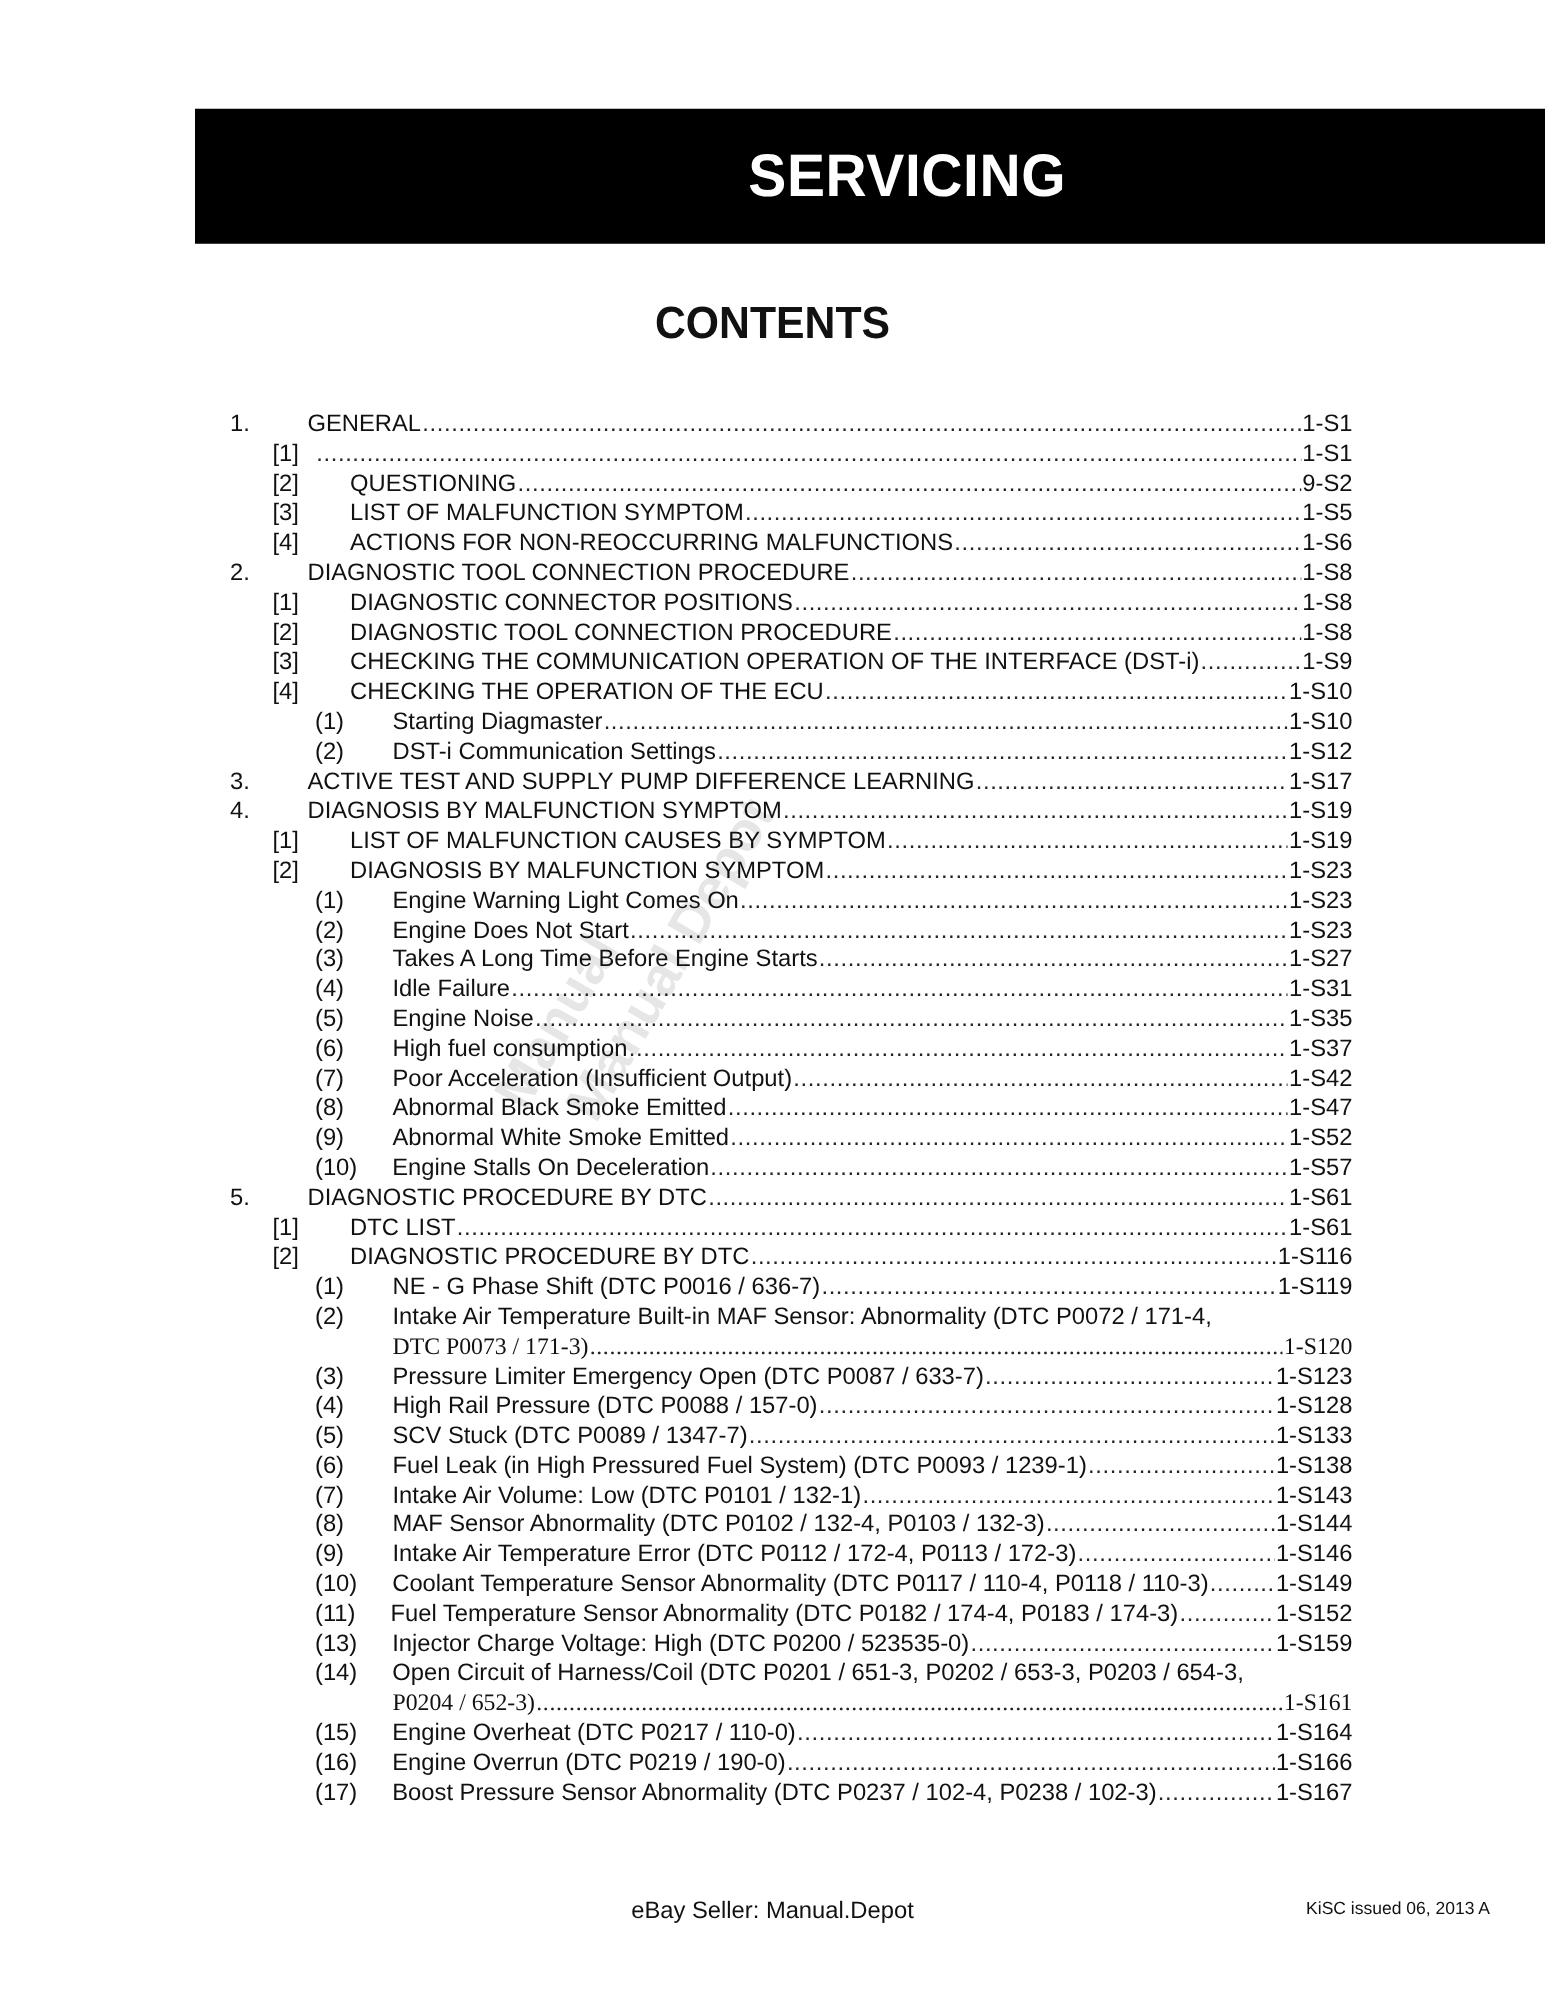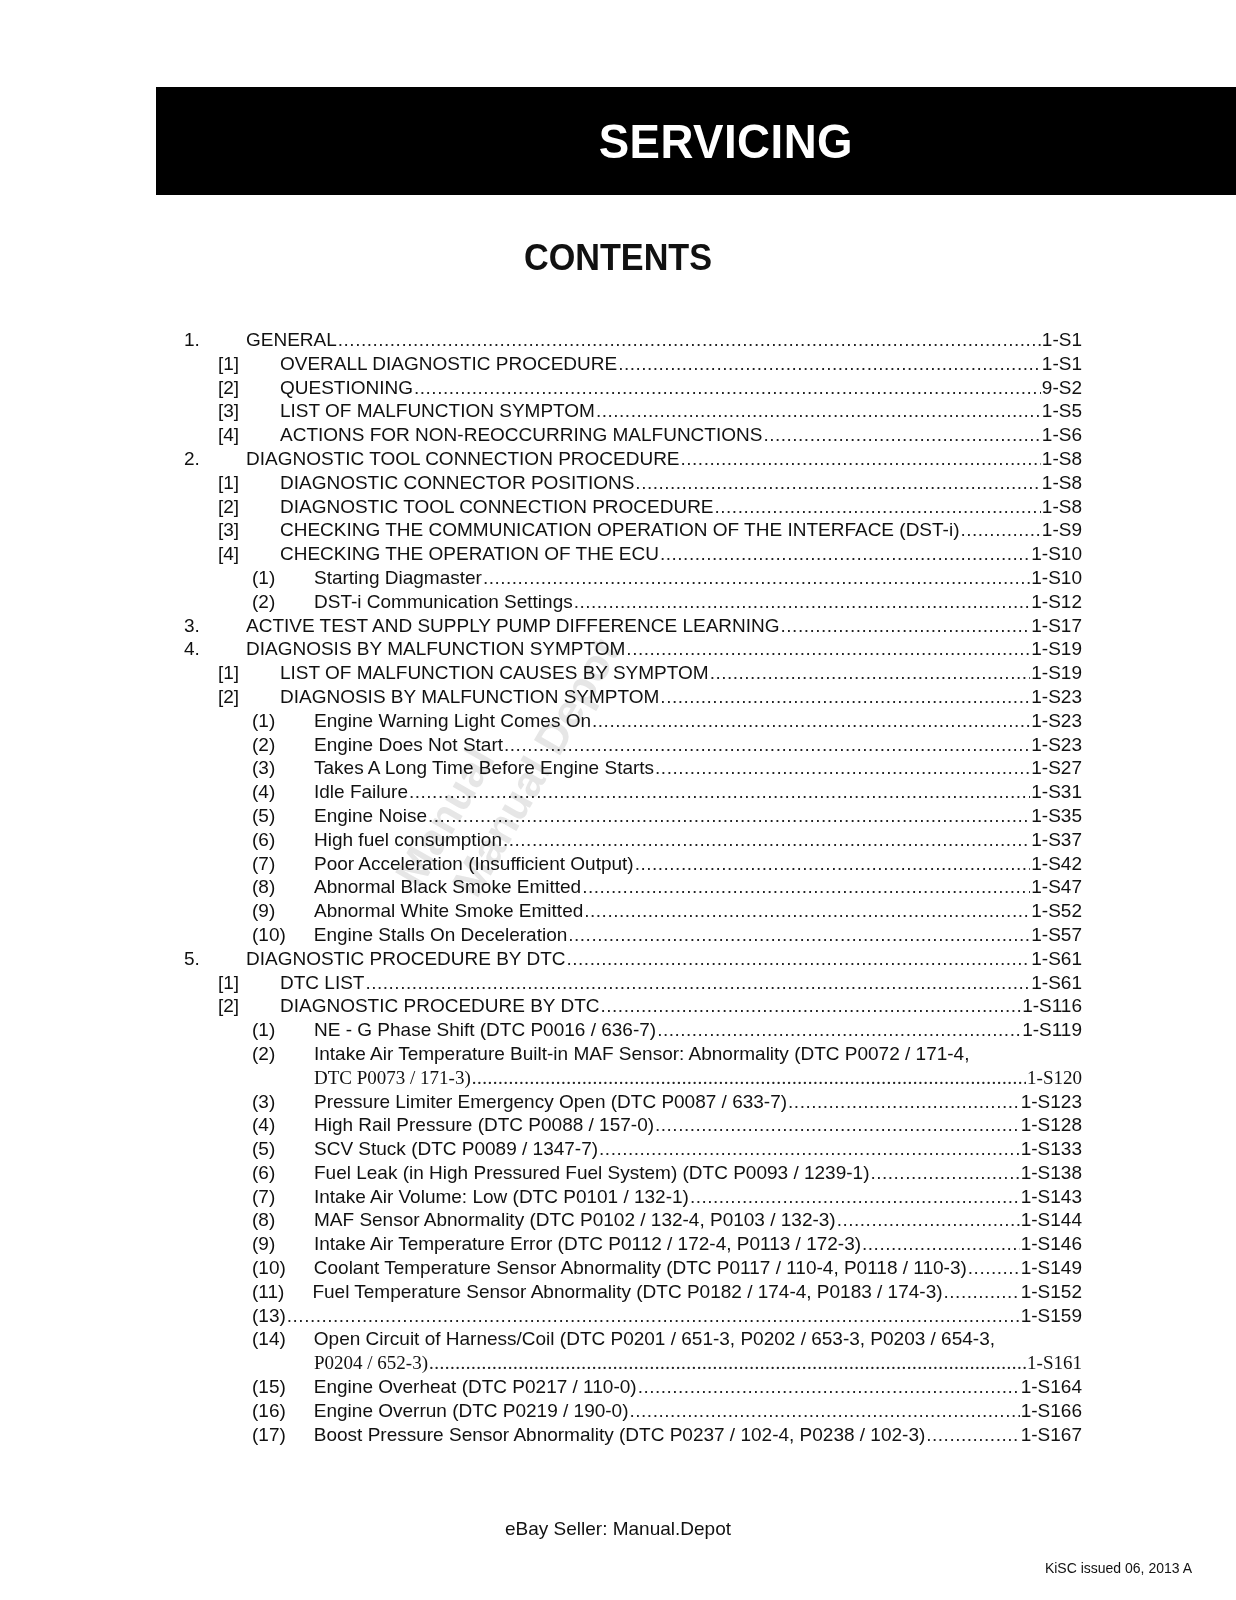--- a/index.html
+++ b/index.html
@@ -21,21 +21,21 @@
   .toc-row .page { flex: 0 0 auto; }
   .lvl1 .num { width: 34px; }
   .lvl2 { padding-left: 34px; }
   .lvl2 .num { width: 34px; }
   .lvl3 { padding-left: 68px; }
   .lvl3 .num { width: 34px; }
   .lvl3 .num.wide { width: auto; }
   .wrapline { padding-left: 102px; font-family: Liberation Serif, serif; }
   .footer-seller { position: absolute; top: 1518px; left: 0; width: 100%; text-align: center;
                    font-size: 19px; }
-  .footer-issue { position: absolute; top: 1560px; right: 44px; font-size: 14px; }
+  .footer-issue { position: absolute; top: 1518px; right: 44px; font-size: 14px; }
   .watermark { position: absolute; left: 380px; top: 560px; width: 260px; height: 360px;
                pointer-events: none; }
 </style>
 </head>
 <body>
 
 <div class="banner">
   <span class="banner-title">SERVICING</span>
 </div>
 
@@ -50,21 +50,20 @@
 
 <div class="toc" id="toc">
     <div class="toc-row lvl1">
       <span class="num">1.</span>
       <span class="title">GENERAL</span>
       <span class="leader"></span>
       <span class="page">1-S1</span>
     </div>
     <div class="toc-row lvl2">
       <span class="num">[1]</span>
-      <span class="title">OVERALL DIAGNOSTIC PROCEDURE</span>
       <span class="leader"></span>
       <span class="page">1-S1</span>
     </div>
     <div class="toc-row lvl2">
       <span class="num">[2]</span>
       <span class="title">QUESTIONING</span>
       <span class="leader"></span>
       <span class="page">9-S2</span>
     </div>
     <div class="toc-row lvl2">
@@ -287,20 +286,21 @@
       <span class="page">1-S149</span>
     </div>
     <div class="toc-row lvl3">
       <span class="num wide">(11)</span>
       <span class="title">Fuel Temperature Sensor Abnormality (DTC P0182 / 174-4, P0183 / 174-3)</span>
       <span class="leader"></span>
       <span class="page">1-S152</span>
     </div>
     <div class="toc-row lvl3">
       <span class="num wide">(13)</span>
+      <span class="title">Injector Charge Voltage: High (DTC P0200 / 523535-0)</span>
       <span class="leader"></span>
       <span class="page">1-S159</span>
     </div>
     <div class="toc-row lvl3">
       <span class="num wide">(14)</span>
       <span class="title">Open Circuit of Harness/Coil (DTC P0201 / 651-3, P0202 / 653-3, P0203 / 654-3,</span>
     </div>
     <div class="toc-row wrapline">
       <span class="title">P0204 / 652-3)</span>
       <span class="leader"></span>

